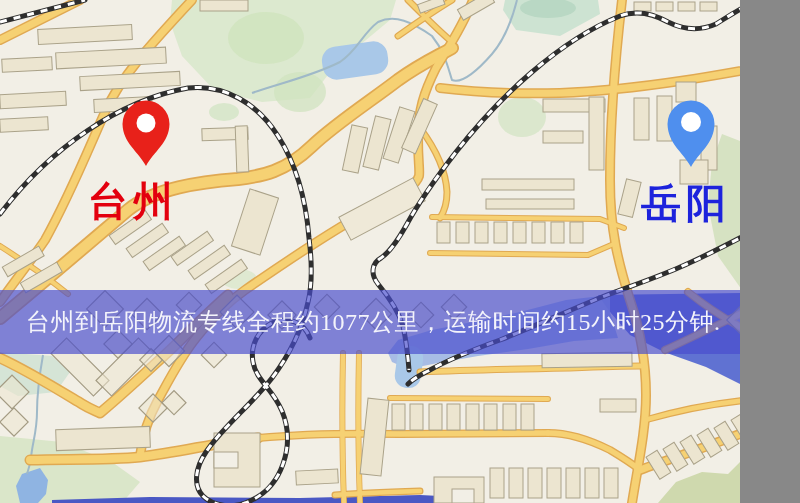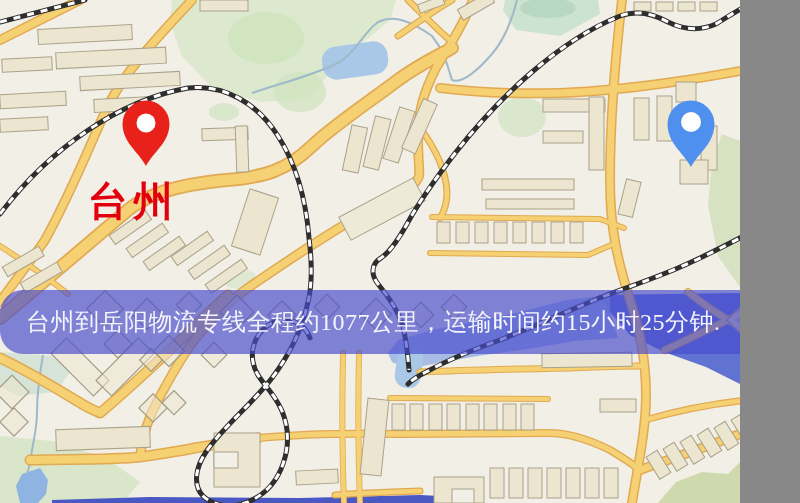--- a/index.html
+++ b/index.html
@@ -27,21 +27,21 @@
     font-size:40px;font-weight:700;letter-spacing:5px;line-height:1;
     text-shadow:0 0 1px rgba(255,255,255,.25);
     white-space:nowrap;user-select:none;
   }
   .label-taizhou{left:88px;top:182px;color:#e3000e;}
   .label-yueyang{left:641px;top:184px;color:#1d23dc;}
   
   .banner{
     position:absolute;left:0;top:290px;width:800px;height:64px;
     background:rgba(72,76,205,.68);
-    display:flex;align-items:center;border-radius:23px;
+    display:flex;align-items:center;
   }
   .banner-text{
     font-family:"Liberation Serif","DejaVu Serif",serif;
     color:#f4f4fb;font-size:24px;letter-spacing:.5px;
     padding-left:26px;white-space:nowrap;
   }
 </style>
 </head>
 <body>
 
@@ -311,18 +311,19 @@
       <path fill="#e8211a" d="M146,166 C138,151 123,143 122.5,124 A23.5,23.5 0 1 1 169.5,124 C169,143 154,151 146,166 Z"></path>
       <circle fill="#ffffff" cx="146" cy="123" r="9.5"></circle>
     </g>
     <g>
       <path fill="#4f8fee" d="M691,167 C683,152 668,144 667.5,124 A23.5,23.5 0 1 1 714.5,124 C714,144 699,152 691,167 Z"></path>
       <circle fill="#ffffff" cx="691" cy="122" r="10"></circle>
     </g>
   </svg>
 
   <div class="city-label label-taizhou">台州</div>
+  <div class="city-label label-yueyang">岳阳</div>
 
   <div class="banner">
     <span class="banner-text">台州到岳阳物流专线全程约1077公里，运输时间约15小时25分钟.</span>
   </div>
 
 </div>
 
 </body></html>

